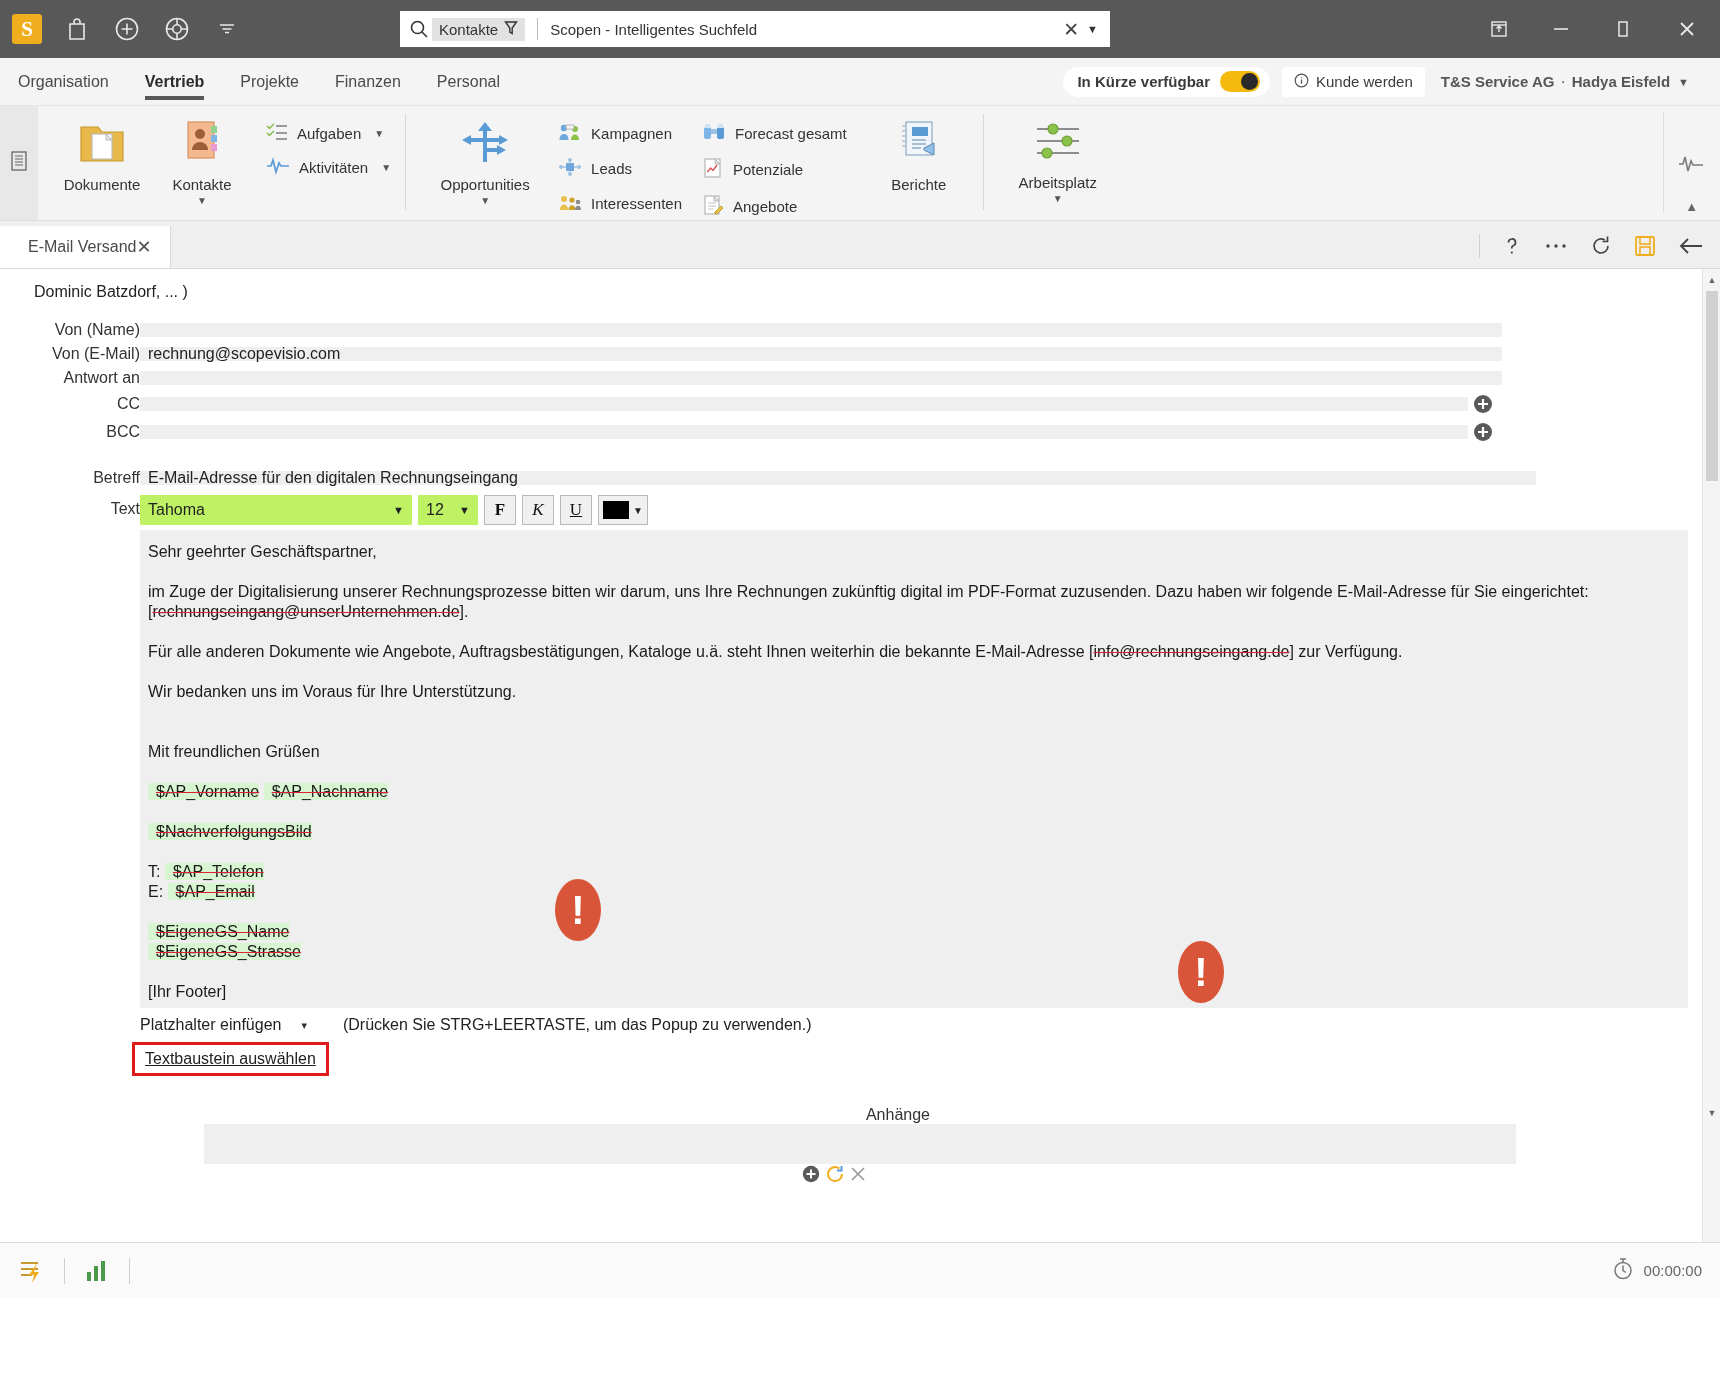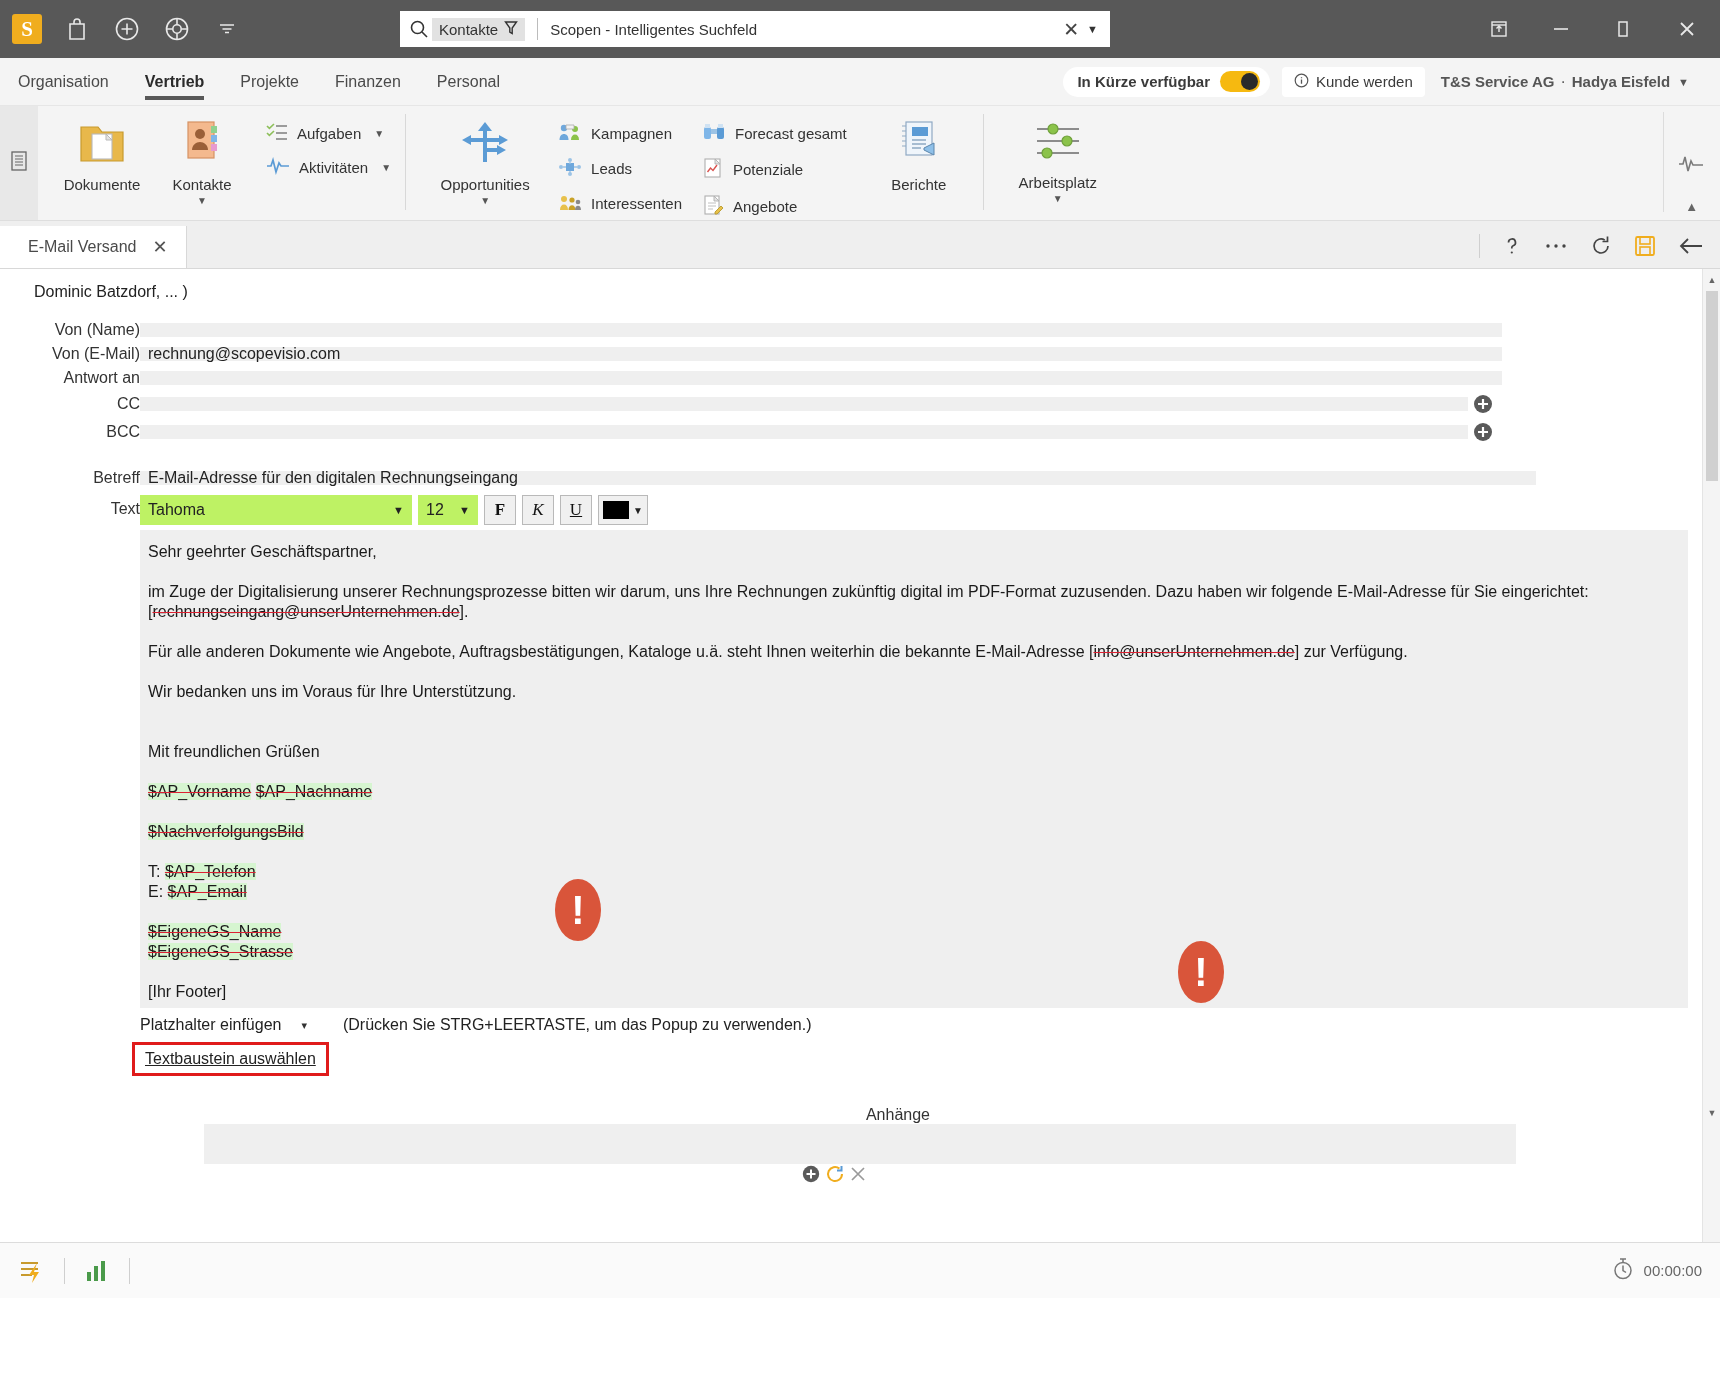--- a/index.html
+++ b/index.html
@@ -93,21 +93,21 @@
                 align-items:flex-start; }
   .ribbon-far-div { width:1px; background:#dcdcdc; height:100px; margin-top:6px; }
   .ribbon-far-ico { width:56px; height:115px; display:flex; align-items:center;
                     justify-content:center; }
   .collapse-caret { position:absolute; right:22px; bottom:6px; font-size:13px; color:#666; }
 
   
   .tabstrip { height:48px; background:#efefef; display:flex; align-items:flex-end;
               position:relative; border-bottom:1px solid #d8d8d8; }
   .tab {
-    background:#fff; height:42px; display:flex; align-items:center; gap:16px;
+    background:#fff; height:42px; display:flex; align-items:center; 
     padding:0 18px 0 28px; font-size:16px; color:#4a4a4a;
     border-right:1px solid #d8d8d8;
   }
   .tab-x { font-size:18px; color:#555; cursor:pointer; }
   .tabstrip-right { position:absolute; right:16px; bottom:10px; display:flex;
                     align-items:center; gap:22px; }
   .ts-div { width:1px; height:24px; background:#cfcfcf; }
   .ts-ico { color:#444; display:flex; align-items:center; justify-content:center; }
 
   
@@ -137,21 +137,21 @@
           color:#111; }
   .colorbtn { height:30px; background:#f0f0f0; border:1px solid #b9b9b9;
               display:flex; align-items:center; padding:0 4px; gap:4px; }
   .swatch { width:26px; height:18px; background:#000; }
 
   .editor { background:#efefef; margin-left:140px; margin-right:32px; margin-top:5px;
             padding:12px 0 6px 8px; position:relative; }
   .editor p { margin:0; font-size:16px; line-height:20px; color:#1a1a1a; }
   .spc { height:20px; }
   .sq { text-decoration: line-through; text-decoration-color:#d23; }
-  .hl { background:#d6f5d0; }
+  .hl { background:#d6f5d0;padding-left:8px; }
 
   .marker {
     position:absolute; width:46px; height:62px; border-radius:50%;
     background:#d9553a; color:#fff; font-weight:bold; font-size:40px;
     display:flex; align-items:center; justify-content:center;
     font-family:"Liberation Sans", sans-serif; line-height:1;
   }
 
   .placeholder-row { display:flex; align-items:center; gap:20px; margin:8px 0 0 140px; }
   .ph-link { font-size:16px; color:#222; }
@@ -606,21 +606,21 @@
       </div>
     </div>
   </div>
 
   
   <div class="editor">
     <p>Sehr geehrter Geschäftspartner,</p>
     <div class="spc"></div>
     <p><span>im Zuge der Digitalisierung unserer Rechnungsprozesse bitten wir darum, uns Ihre Rechnungen zukünftig digital im PDF-Format zuzusenden. Dazu haben wir folgende E-Mail-Adresse für Sie eingerichtet: [</span><span class="sq">rechnungseingang@unserUnternehmen.de</span><span>].</span></p>
     <div class="spc"></div>
-    <p><span>Für alle anderen Dokumente wie Angebote, Auftragsbestätigungen, Kataloge u.ä. steht Ihnen weiterhin die bekannte E-Mail-Adresse [</span><span class="sq">info@unserUnternehmen.de</span><span>] zur Verfügung.</span></p>
+    <p><span>Für alle anderen Dokumente wie Angebote, Auftragsbestätigungen, Kataloge u.ä. steht Ihnen weiterhin die bekannte E-Mail-Adresse [</span><span class="sq">info@rechnungseingang.de</span><span>] zur Verfügung.</span></p>
     <div class="spc"></div>
     <p>Wir bedanken uns im Voraus für Ihre Unterstützung.</p>
     <div class="spc"></div>
       <div class="spc"></div>
     <p>Mit freundlichen Grüßen</p>
     <div class="spc"></div>
     <p><span class="hl sq">$AP_Vorname</span> <span class="hl sq">$AP_Nachname</span></p>
     <div class="spc"></div>
     <p><span class="hl sq">$NachverfolgungsBild</span></p>
     <div class="spc"></div>

